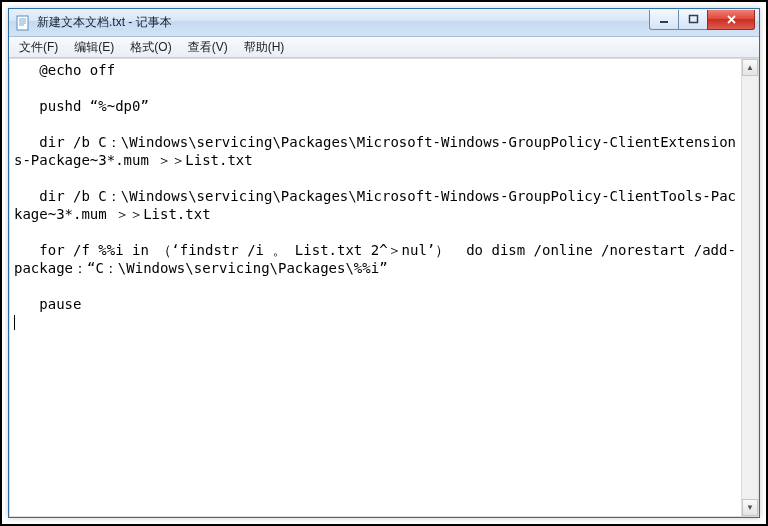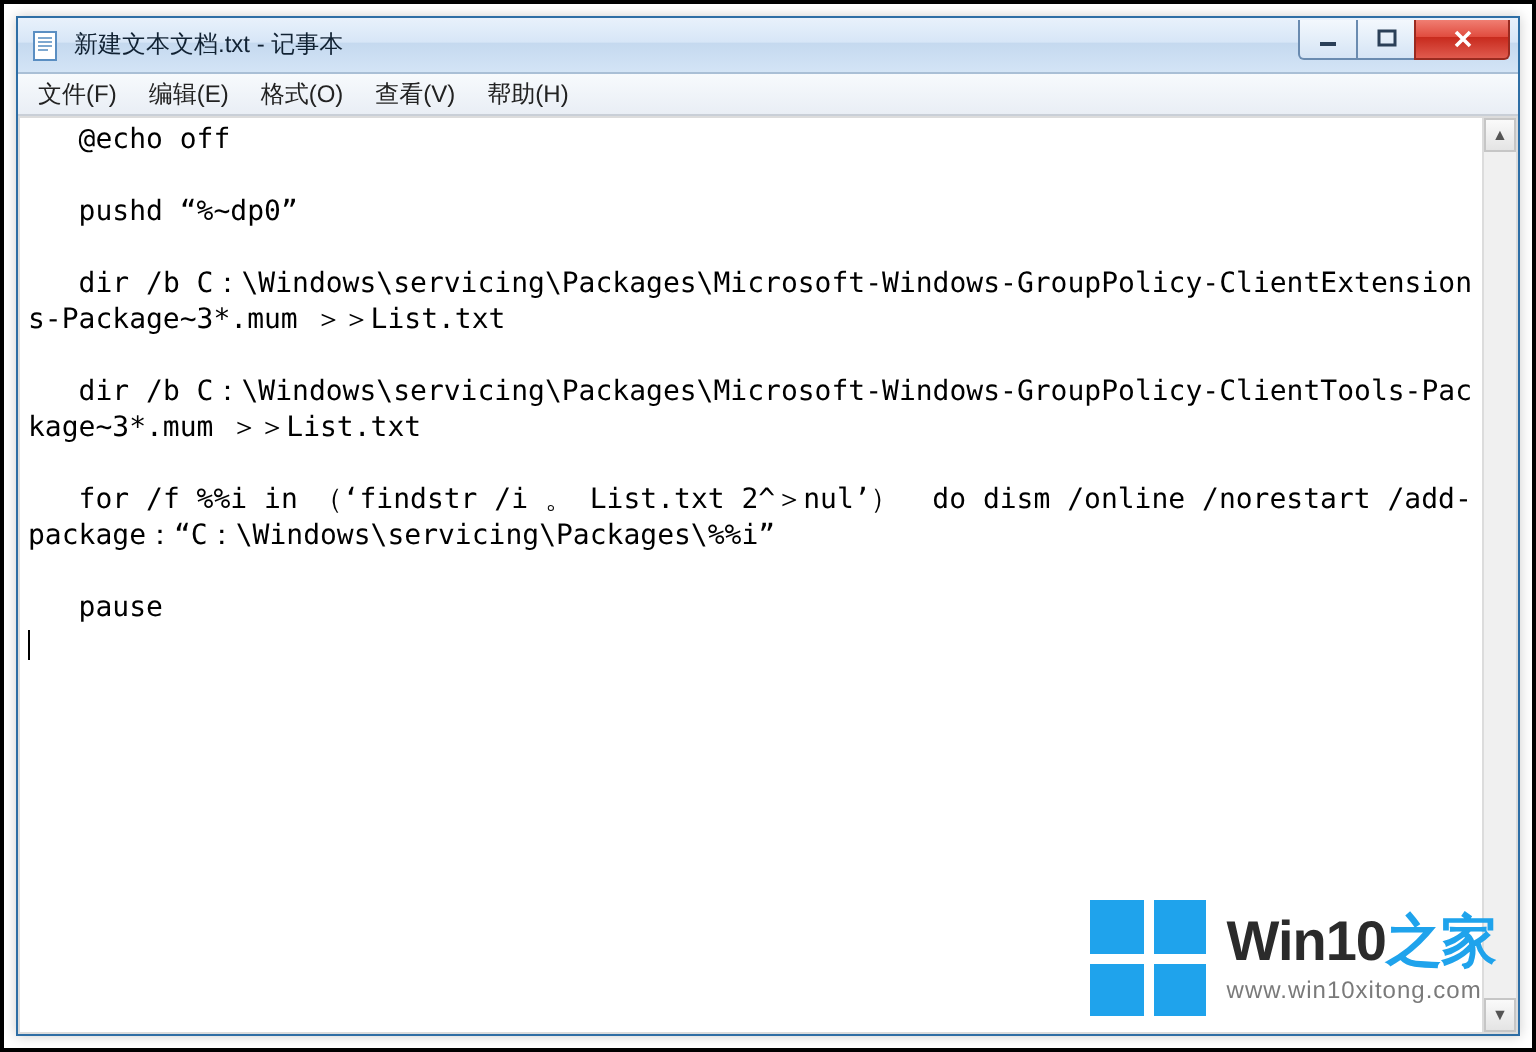--- a/index.html
+++ b/index.html
@@ -224,27 +224,13 @@
    pause
 </span><span class="caret"></span></div>
       <div class="scrollbar">
         <div class="scroll-arrow up">▲</div>
         <div class="scroll-arrow down">▼</div>
       </div>
     </div>
 
   </div>
 
-  <div class="watermark">
-    <div class="wm-logo">
-      <div></div>
-        <div></div>
-        <div></div>
-        <div></div>
-    </div>
-    <div class="wm-text">
-      <div class="wm-title">
-        <span>Win10</span><span class="accent">之家</span>
-      </div>
-      <div class="wm-url">www.win10xitong.com</div>
-    </div>
-  </div>
 </div>
 
 </body></html>

